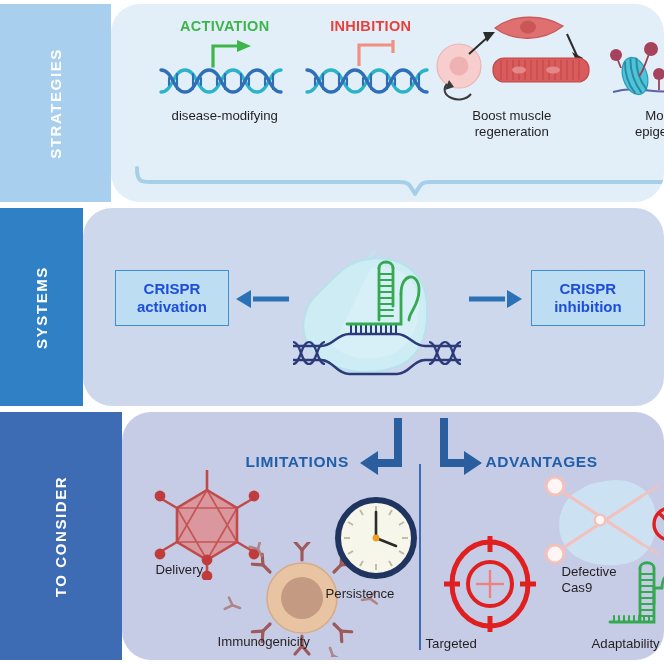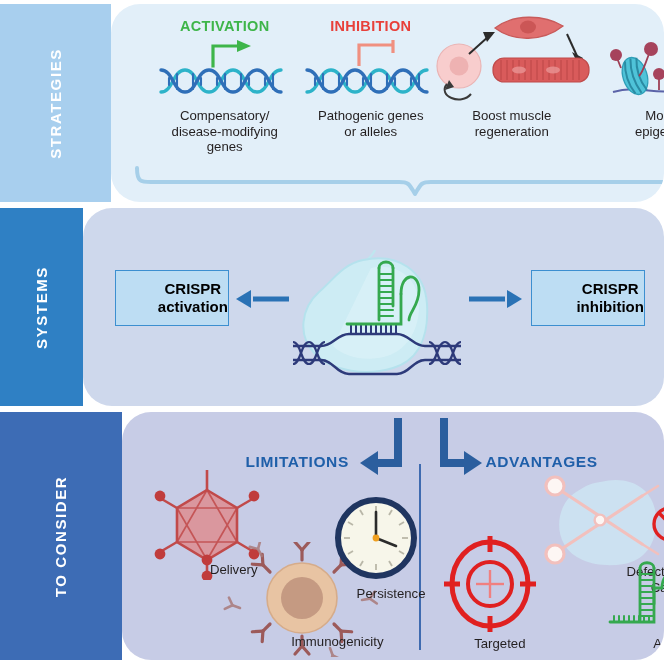--- a/index.html
+++ b/index.html
@@ -22,31 +22,31 @@
 
   
   .cap{position:absolute;text-align:center;color:#231f20;font-size:13.2px;line-height:15.5px;}
   .cap-b{position:absolute;text-align:center;font-weight:bold;font-size:14.5px;letter-spacing:.3px;}
   
   .abs{position:absolute;}
 
   
   .crisprbox{
     position:absolute;border:1.6px solid #3c8fd0;background:#bdddf3;
-    display:flex;align-items:center;justify-content:flex-end;text-align:center;
-    color:#000000;font-weight:bold;font-size:15px;line-height:18px;
+    display:flex;align-items:center;justify-content:center;text-align:center;
+    color:#1d4ed8;font-weight:bold;font-size:15px;line-height:18px;
   }
   .modpill{
     position:absolute;border:1.7px solid #4a5ea8;background:#8e9cd2;
     border-radius:18px;display:flex;align-items:center;justify-content:center;
     color:#14245e;font-size:16px;letter-spacing:.6px;
   }
   .divider{position:absolute;background:#3f6bb0;}
   .sectlabel{position:absolute;color:#1f5fa9;font-weight:bold;font-size:15.5px;letter-spacing:.6px;}
-  .itemlabel{position:absolute;text-align:right;color:#231f20;font-size:13.2px;line-height:15.5px;}
+  .itemlabel{position:absolute;text-align:left;color:#231f20;font-size:13.2px;line-height:15.5px;}
 </style>
 </head>
 <body>
 
 <div class="figure">
 
   <div class="band" id="band-strategies">
     <div class="band-label" style="background:#a8cfee">
       <span>STRATEGIES</span>
     </div>
@@ -73,23 +73,21 @@
           <line x1="110" y1="38" x2="110" y2="45"></line>
             <line x1="118" y1="34" x2="118" y2="49"></line>
         </g>
         <g stroke="#3eb54a" stroke-width="3.2" fill="none" stroke-linecap="square">
           <path d="M58 26 L58 6 L84 6"></path>
         </g>
         <polygon points="82,0 96,6 82,12" fill="#3eb54a"></polygon>
       </svg>
 
       <div class="cap" style="left:14px;top:104px;width:200px">
-        <div>Compensatory/</div>
         <div>disease-modifying</div>
-        <div>genes</div>
       </div>
 
       <div class="cap-b" style="left:180px;top:14px;width:160px;color:#e8403a">INHIBITION</div>
 
       <svg class="abs" style="left:190px;top:36px" width="140" height="62" viewBox="0 0 140 62">
         <g stroke="#2db3c9" stroke-width="3.4" fill="none" stroke-linecap="round">
           <path d="M6 52 C 18 52 18 30 30 30 C 42 30 42 52 54 52 C 66 52 66 30 78 30 C 90 30 90 52 102 52 C 114 52 114 30 126 30"></path>
         </g>
         <g stroke="#2f6fb8" stroke-width="3.4" fill="none" stroke-linecap="round">
           <path d="M6 30 C 18 30 18 52 30 52 C 42 52 42 30 54 30 C 66 30 66 52 78 52 C 90 52 90 30 102 30 C 114 30 114 52 126 52"></path>
@@ -105,24 +103,20 @@
             <line x1="94" y1="38" x2="94" y2="45"></line>
           <line x1="110" y1="38" x2="110" y2="45"></line>
             <line x1="118" y1="34" x2="118" y2="49"></line>
         </g>
         <g stroke="#f09080" stroke-width="3.2" fill="none" stroke-linecap="butt">
           <path d="M58 26 L58 5 L92 5"></path>
           <path d="M92 -2 L92 13"></path>
         </g>
       </svg>
 
-      <div class="cap" style="left:168px;top:104px;width:184px">
-        <div>Pathogenic genes</div>
-        <div>or alleles</div>
-      </div>
 
       <svg class="abs" style="left:316px;top:6px" width="170" height="96" viewBox="0 0 170 96">
 
         <circle cx="32" cy="56" r="22" fill="#f8cdcd" stroke="#eab4b4" stroke-width="1.2"></circle>
         <circle cx="32" cy="56" r="9.5" fill="#eeb2b2"></circle>
 
         <path d="M20 74 C 10 86 34 96 44 84" fill="none" stroke="#3a3a3a" stroke-width="2"></path>
         <polygon points="22,70 18,80 27,77" fill="#3a3a3a"></polygon>
 
         <path d="M68 18 C 86 4 116 4 136 16 C 116 32 86 32 68 18 Z" fill="#e06f6f" stroke="#c85b5b" stroke-width="1.3"></path>

